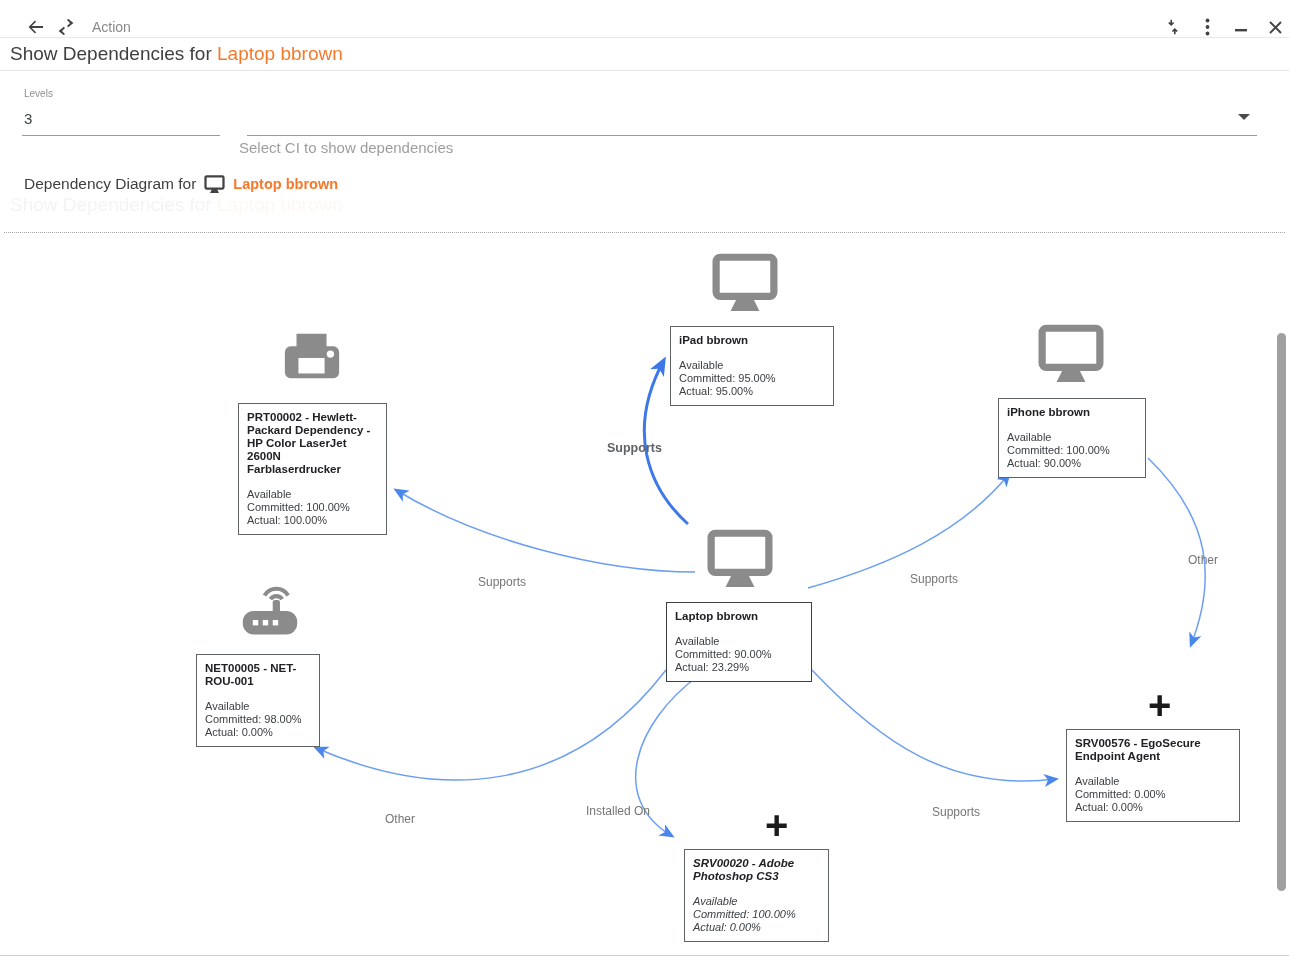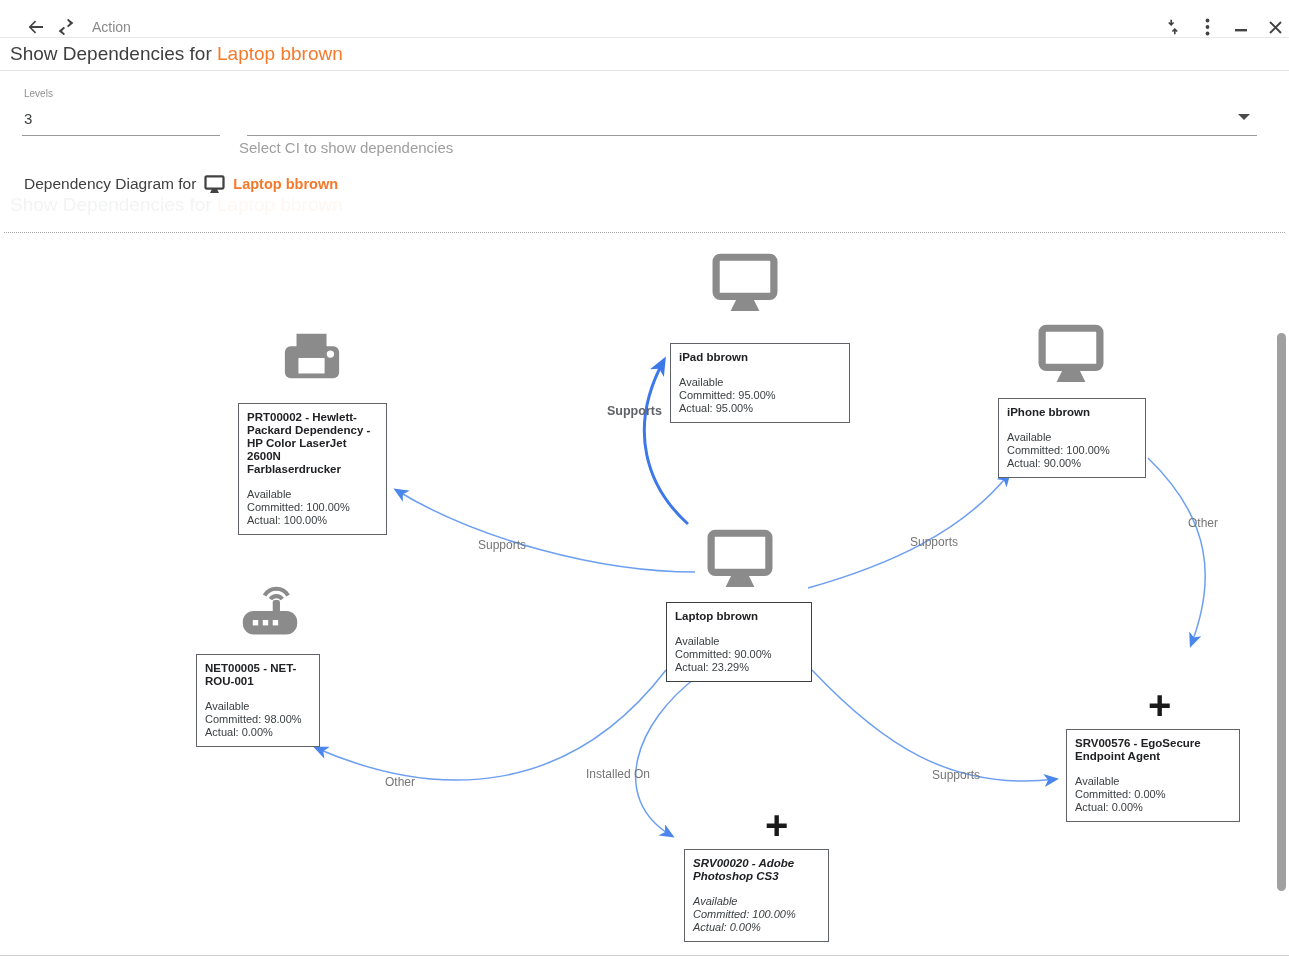--- a/index.html
+++ b/index.html
@@ -25,21 +25,21 @@
   .placeholder{color:#9e9e9e;}
   .caret{position:absolute;width:0;height:0;border-left:6px solid transparent;border-right:6px solid transparent;
     border-top:6px solid #4a4a4a;}
   
   .diag-header{position:absolute;left:24px;top:175px;font-size:15.5px;color:#3f3f3f;display:flex;align-items:center;gap:8px;}
   .diag-header .ci{color:#f5792b;font-weight:600;font-size:14.5px;}
   .ghost{position:absolute;left:10px;top:194px;font-size:19px;opacity:0.06;white-space:nowrap;}
   .dotted-divider{position:absolute;left:4px;top:232px;width:1281px;border-top:1px dotted #a5a5a5;}
   
   #edge-layer{position:absolute;left:0;top:0;width:1289px;height:959px;pointer-events:none;}
-  .edge-label{position:absolute;font-size:12px;color:#757575;white-space:nowrap;}
+  .edge-label{position:absolute;font-size:12px;color:#757575;white-space:nowrap;margin-top:37px;}
   .edge-label.bold{font-weight:bold;color:#5f6368;font-size:12.5px;}
   .node{position:absolute;}
   .node-icon{position:absolute;color:#8b8b8b;}
   .plus-glyph{font-size:40px;font-weight:bold;color:#1a1a1a;line-height:30px;font-family:"Liberation Sans",sans-serif;}
   .node-box{position:absolute;background:#fff;border:1px solid #5f6368;box-sizing:border-box;
     padding:7px 8px;font-size:11px;line-height:13px;color:#3c4043;}
   .node-box.center{border:1.5px solid #3c4043;}
   .node-title{font-weight:bold;font-size:11.5px;color:#202124;margin-bottom:12px;}
   
   .scroll-thumb{position:absolute;left:1277px;top:333px;width:9px;height:558px;background:#a0a0a0;border-radius:5px;cursor:pointer;}
@@ -176,21 +176,21 @@
     </g>
   </defs>
 </svg>
 
 <div class="node">
   <div class="node-icon" style="left:712px;top:253px;">
     <svg width="66" height="58" viewBox="0 0 64 56">
         <use href="#sym-monitor"></use>
       </svg>
   </div>
-  <div class="node-box" style="left:670px;top:326px;width:180px;min-height:71px;margin-top:17px;">
+  <div class="node-box" style="left:670px;top:326px;width:164px;min-height:71px;">
     <div class="node-title">iPad bbrown</div>
     <div>Available</div>
     <div>Committed: 95.00%</div>
     <div>Actual: 95.00%</div>
   </div>
 </div>
 
 <div class="node">
   <div class="node-icon" style="left:1038px;top:324px;">
     <svg width="66" height="58" viewBox="0 0 64 56">

